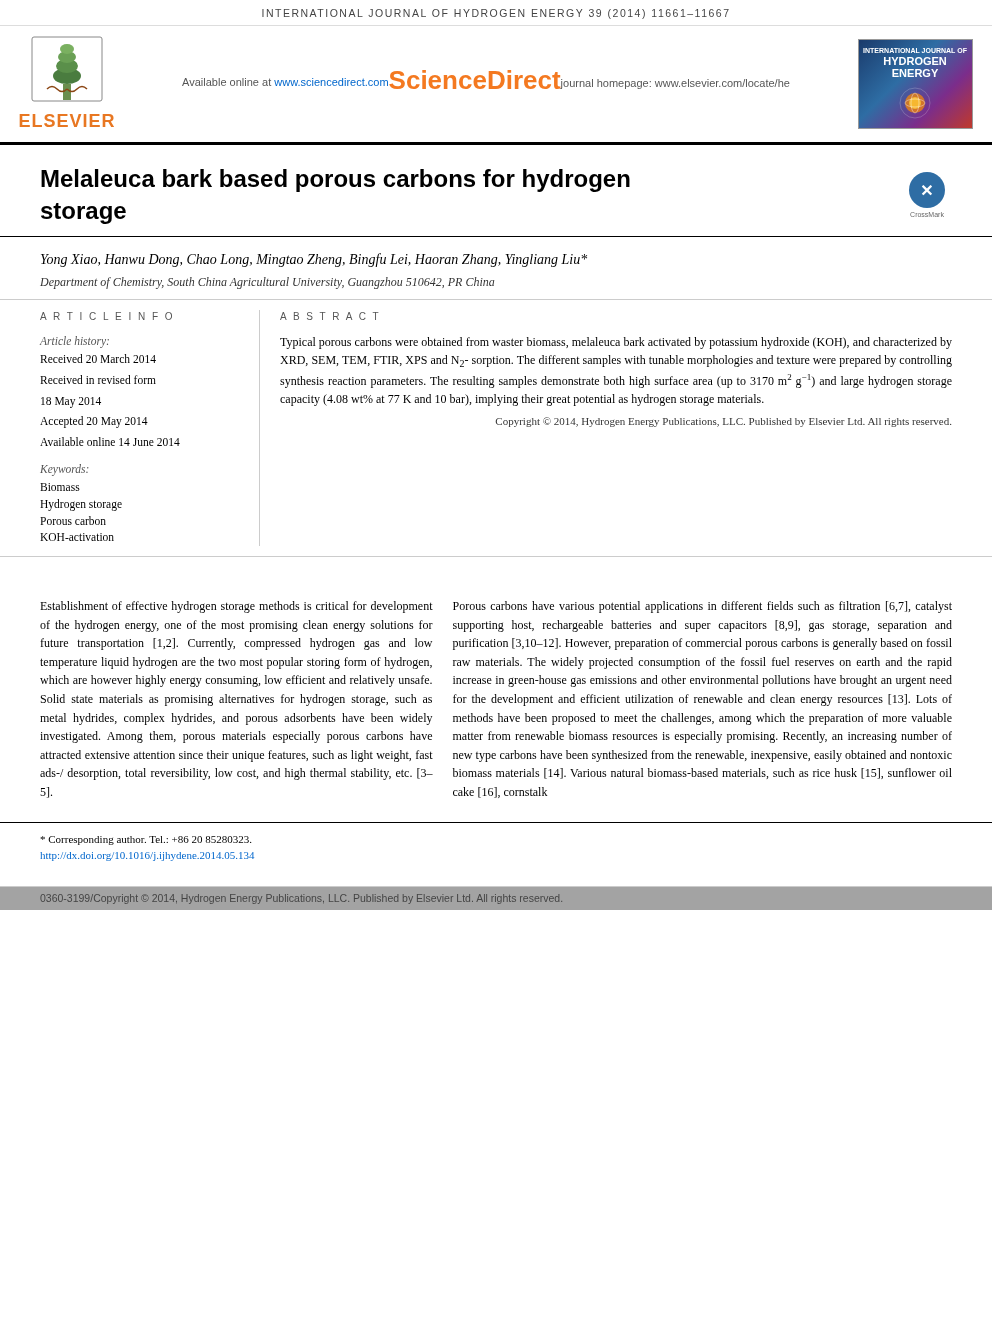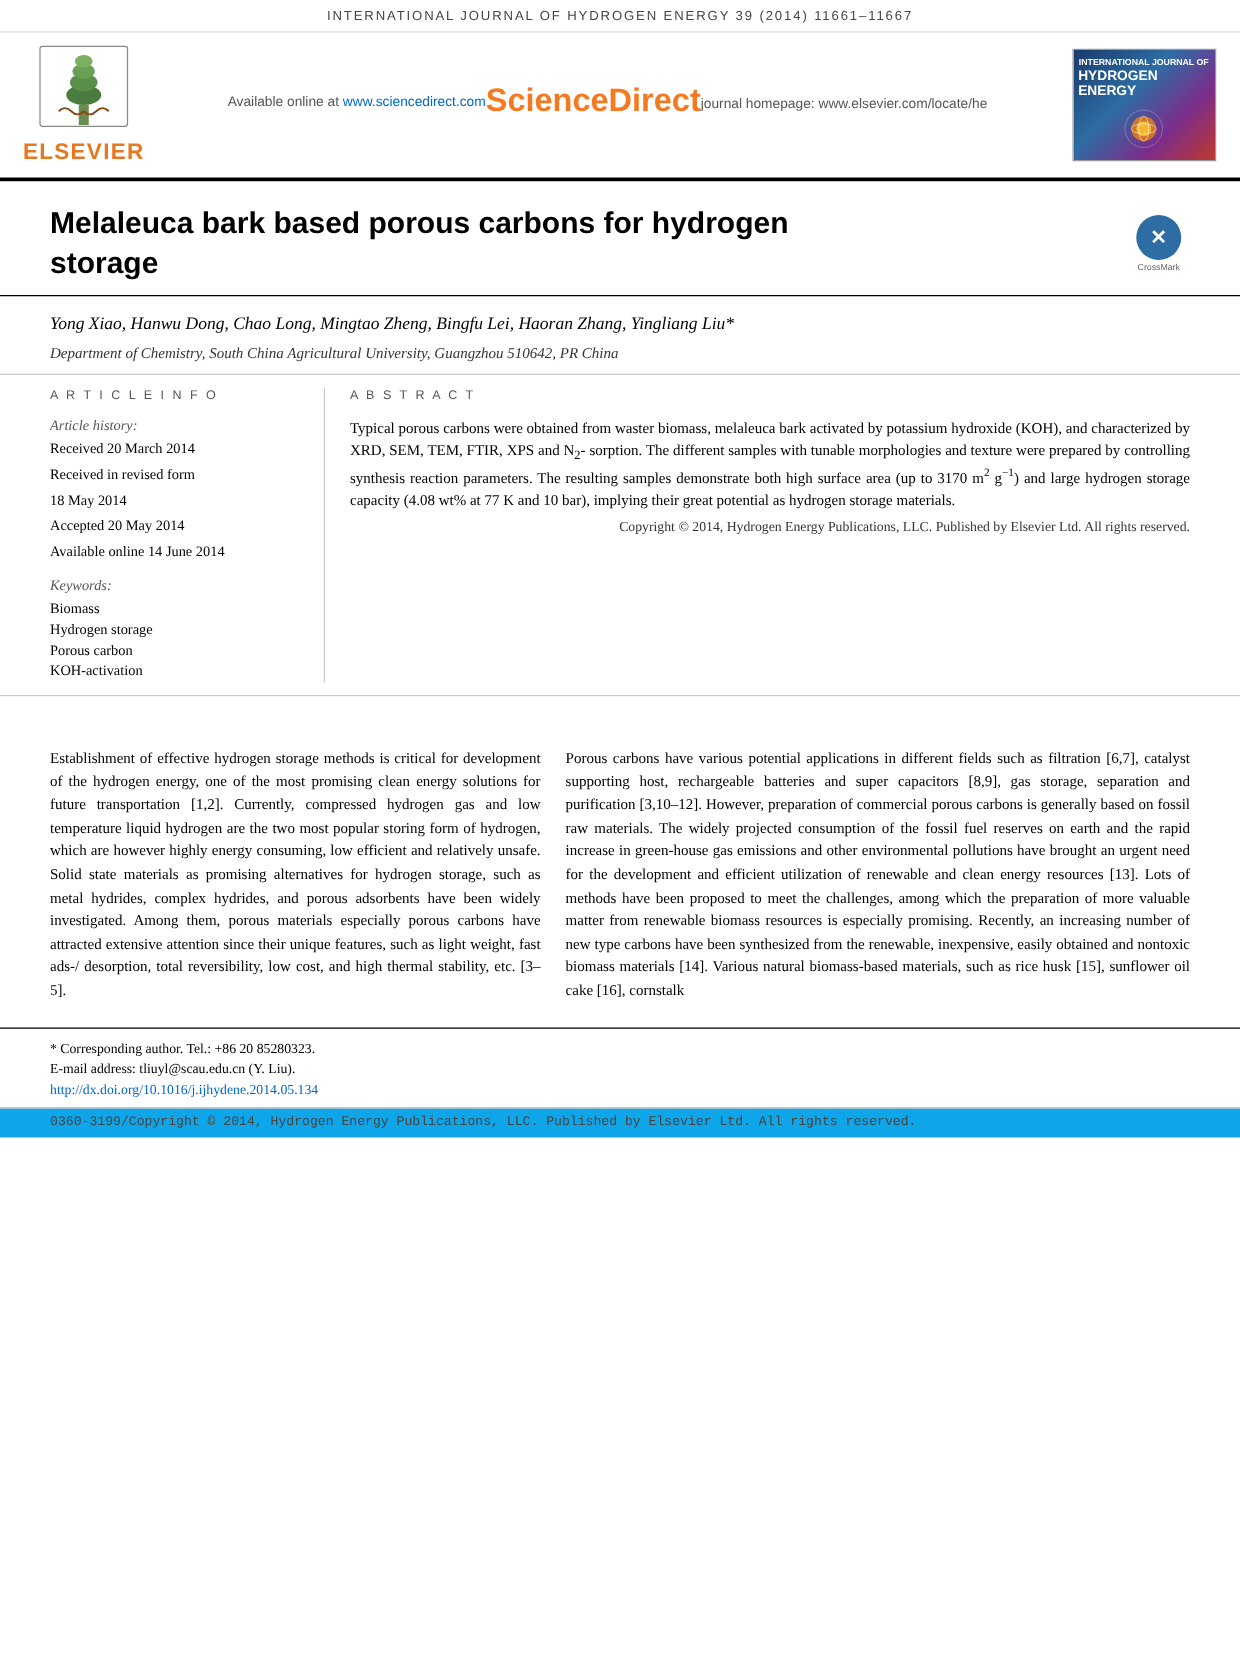--- a/index.html
+++ b/index.html
@@ -131,20 +131,21 @@
       text-transform: uppercase;
       line-height: 1.2;
       z-index: 1;
     }
 
     .journal-cover-subtitle {
       font-size: 11px;
       color: #fff;
       font-family: Arial, sans-serif;
       font-weight: 900;
+      text-align: center;
       text-transform: uppercase;
       line-height: 1.1;
       z-index: 1;
     }
 
     
     .article-title-section {
       padding: 18px 40px 10px 40px;
       border-bottom: 1px solid #000;
     }
@@ -334,27 +335,27 @@
       color: #000;
       line-height: 1.5;
     }
 
     .footnote-link {
       color: #0066cc;
       font-size: 11px;
     }
 
     .footer-bar {
-      background: #0ea5e9;
+      background: #a3a3a3;
       padding: 4px 40px;
       font-size: 10.5px;
       color: #444;
-      font-family: Liberation Mono, monospace;
+      font-family: Liberation Sans, sans-serif;
       border-top: 1px solid #ccc;
-      margin-top: 6px;
+      margin-top: 22px;
     }
   </style>
 </head>
 <body>
 
 <div class="top-bar">INTERNATIONAL JOURNAL OF HYDROGEN ENERGY 39 (2014) 11661–11667</div>
 
 <div class="header-region">
 
   <div class="elsevier-logo">
@@ -495,22 +496,19 @@
       biomass materials [14]. Various natural biomass-based materials, such as rice husk [15], sunflower oil cake [16], cornstalk
     </p>
   </div>
 </div>
 
 <div class="footnote-area">
   <div class="footnote-text">
     <span>* Corresponding author. Tel.: +86 20 85280323.</span>
   </div>
   <div class="footnote-text">
-    <span>E-mail address: tliuyl@scau.edu.cn (Y. Liu).</span>
-  </div>
-  <div class="footnote-text">
     <a class="footnote-link">http://dx.doi.org/10.1016/j.ijhydene.2014.05.134</a>
   </div>
 </div>
 
 <div class="footer-bar">
   <span>0360-3199/Copyright © 2014, Hydrogen Energy Publications, LLC. Published by Elsevier Ltd. All rights reserved.</span>
 </div>
 
 </body></html>

